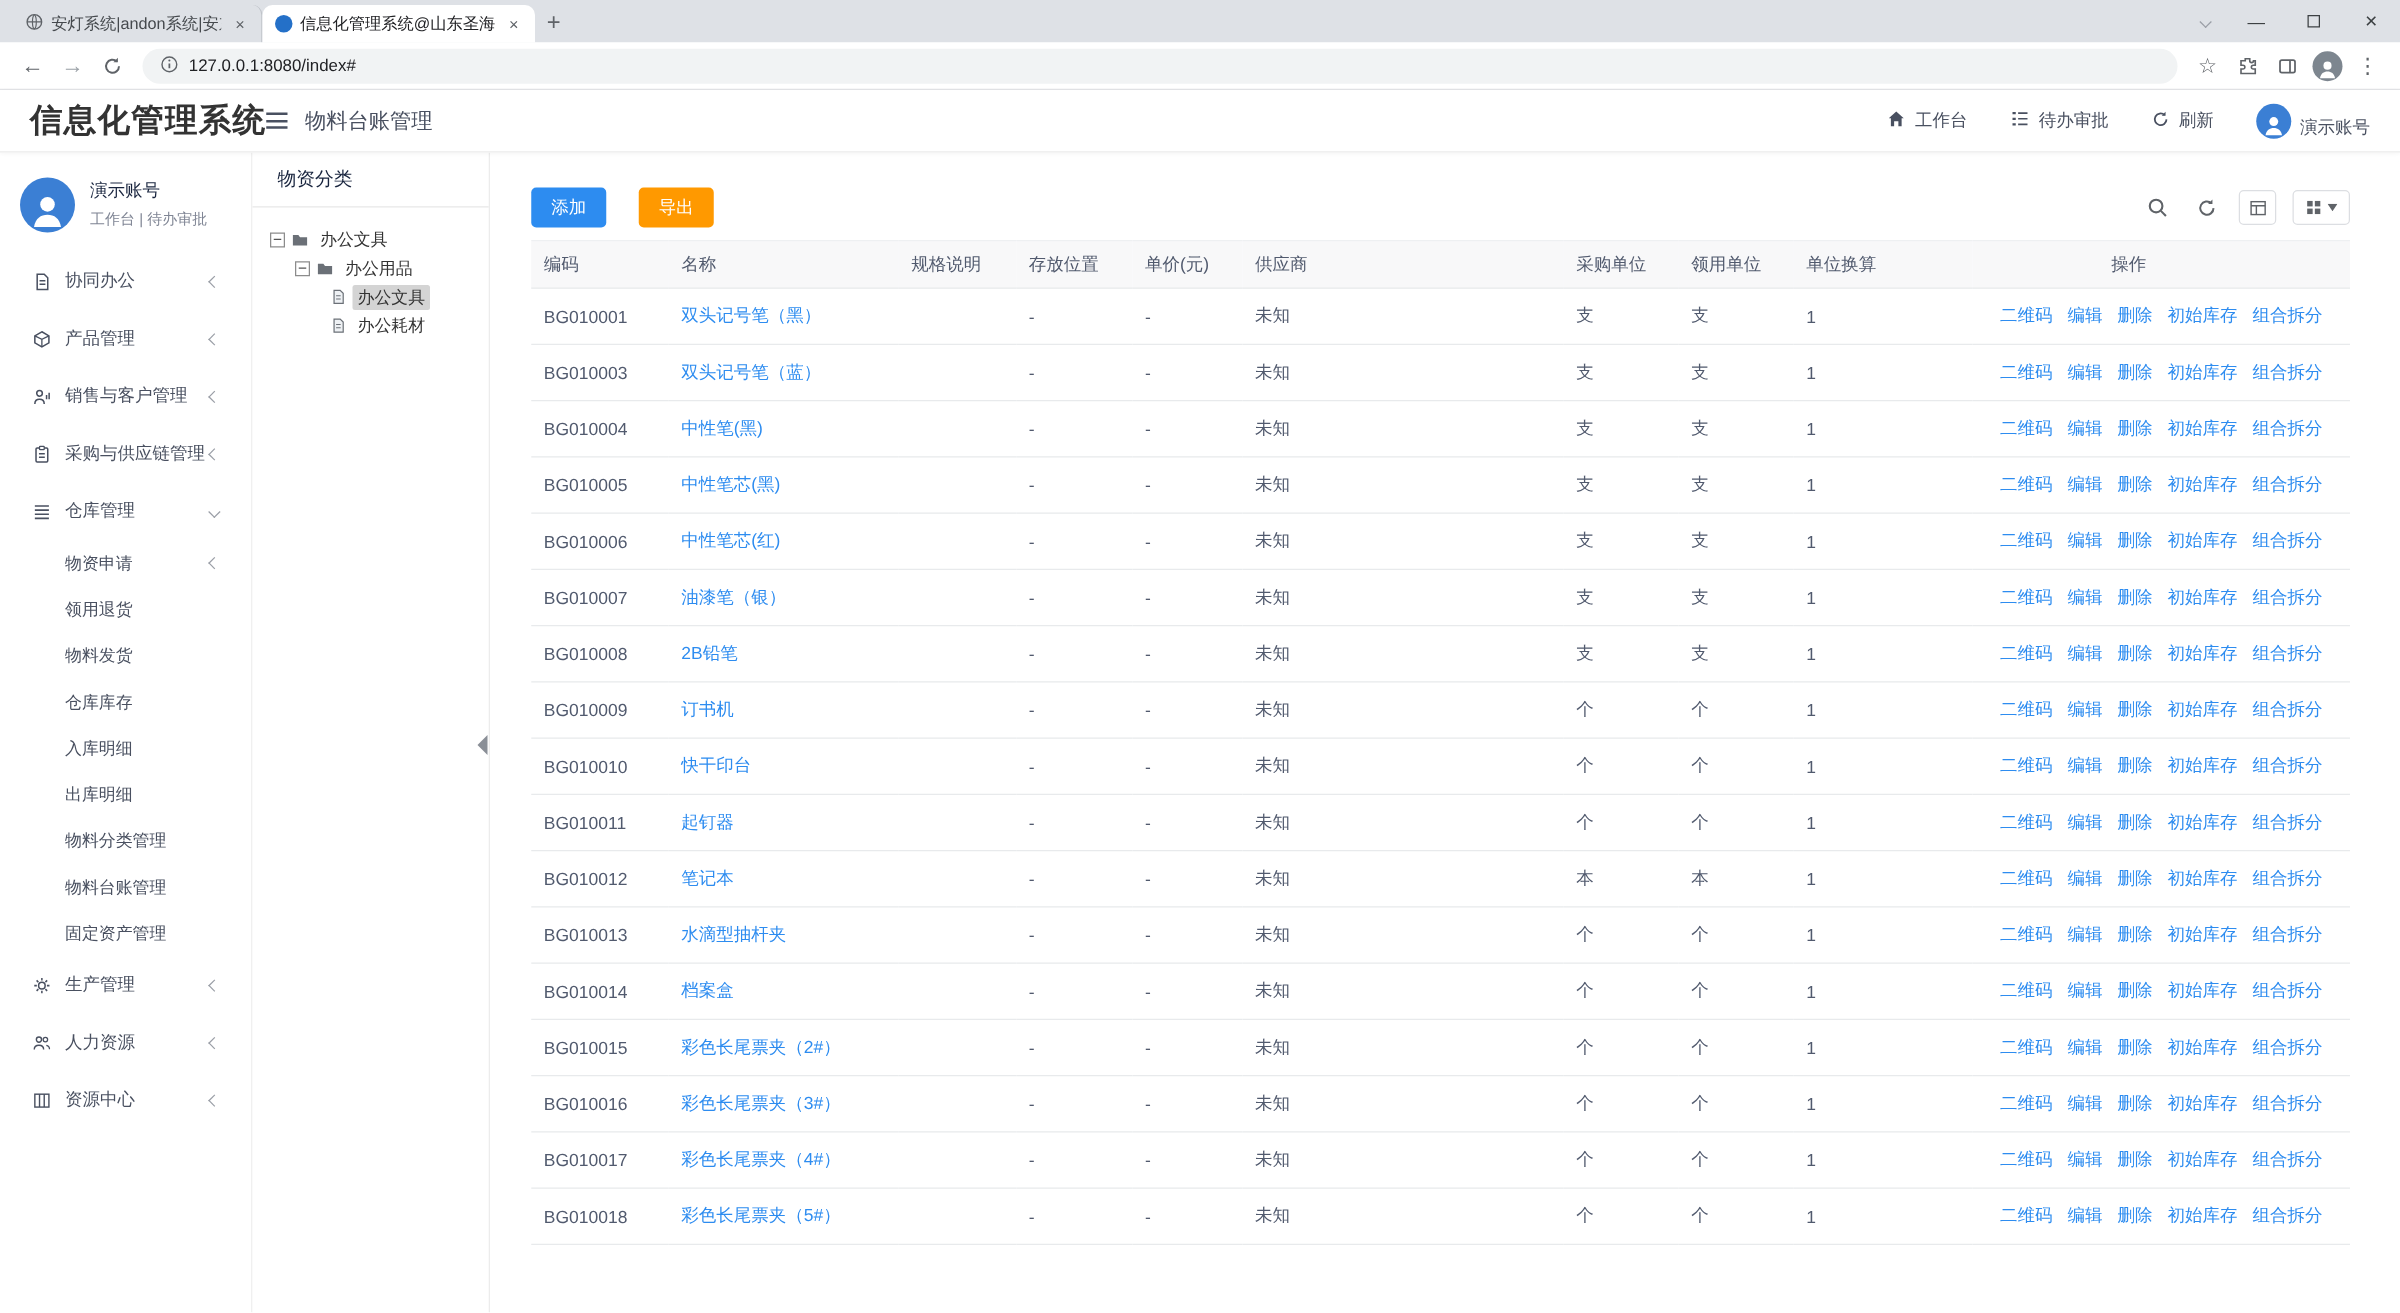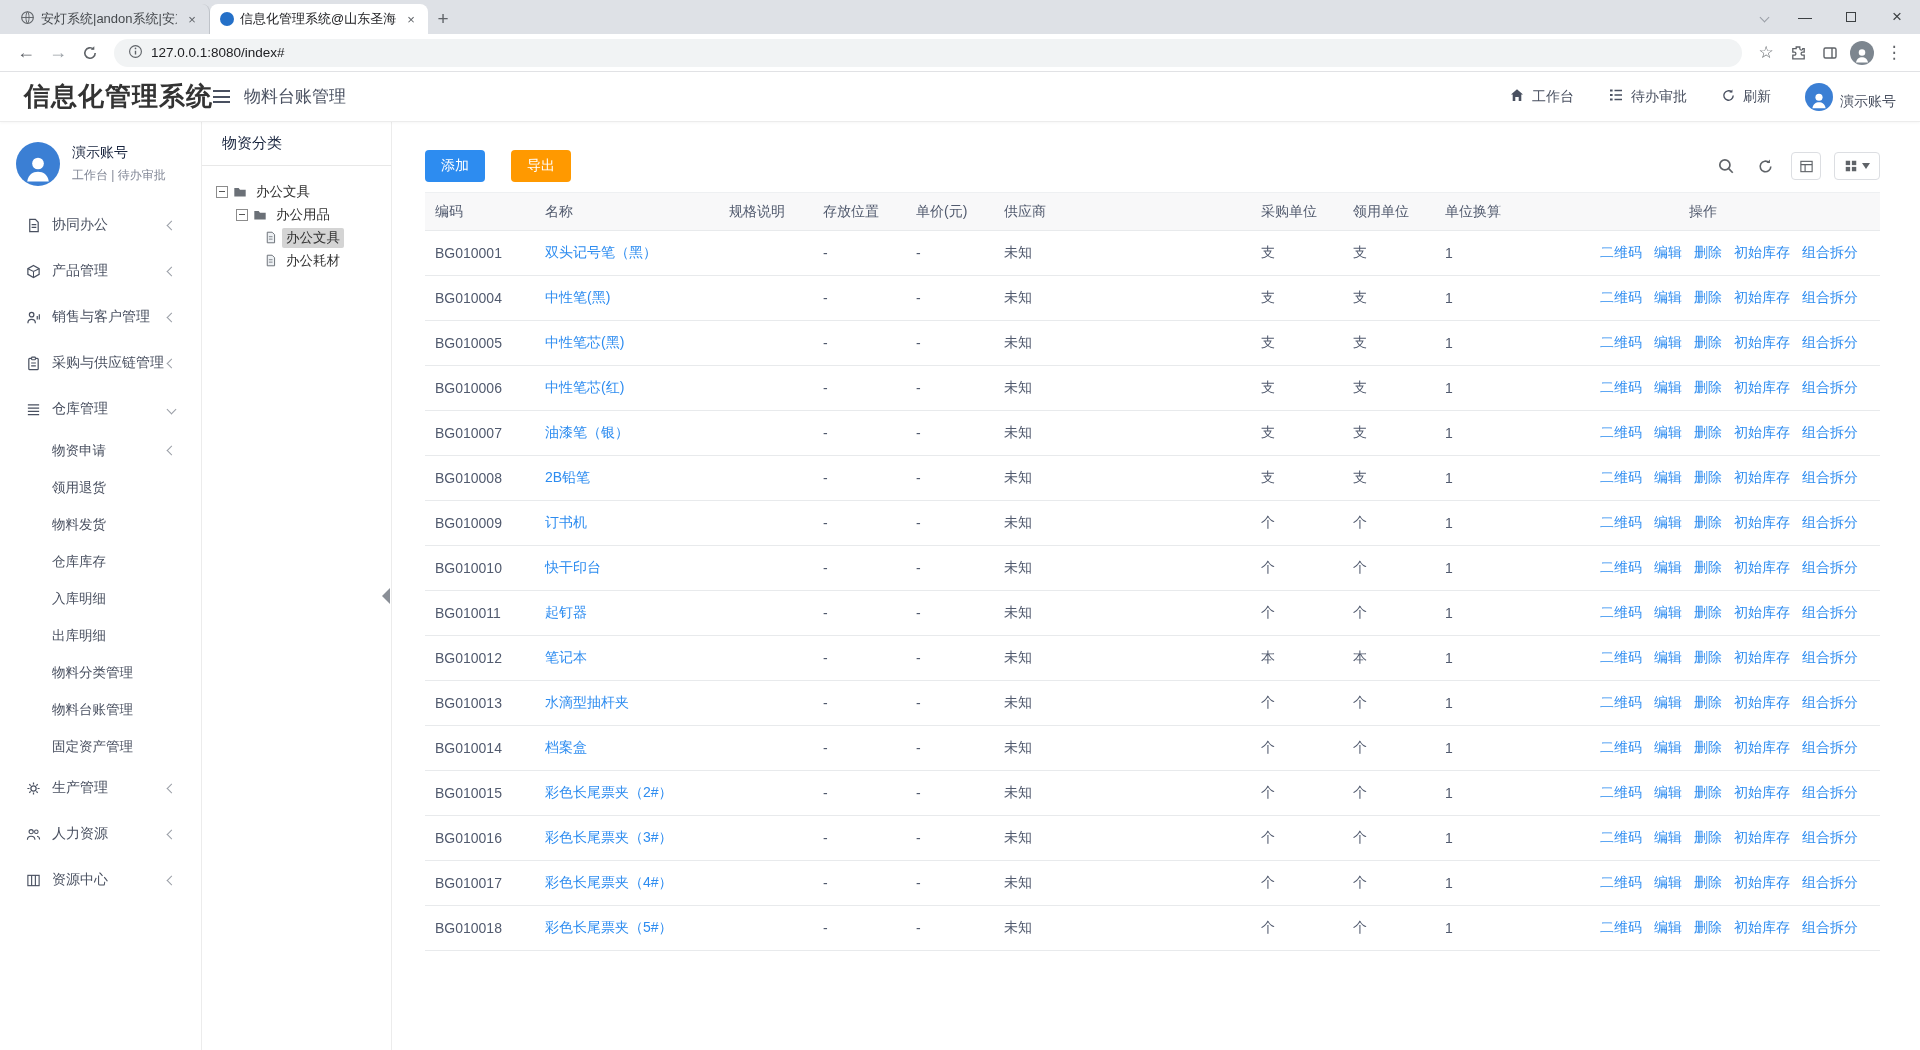--- a/index.html
+++ b/index.html
@@ -451,20 +451,32 @@
               <td></td>
               <td>-</td>
               <td>-</td>
               <td>未知</td>
               <td>支</td>
               <td>支</td>
               <td>1</td>
               <td class="ops"><a>二维码</a><a>编辑</a><a>删除</a><a>初始库存</a><a>组合拆分</a></td>
             </tr>
             <tr>
+              <td>BG010003</td>
+              <td><a>双头记号笔（蓝）</a></td>
+              <td></td>
+              <td>-</td>
+              <td>-</td>
+              <td>未知</td>
+              <td>支</td>
+              <td>支</td>
+              <td>1</td>
+              <td class="ops"><a>二维码</a><a>编辑</a><a>删除</a><a>初始库存</a><a>组合拆分</a></td>
+            </tr>
+            <tr>
               <td>BG010004</td>
               <td><a>中性笔(黑)</a></td>
               <td></td>
               <td>-</td>
               <td>-</td>
               <td>未知</td>
               <td>支</td>
               <td>支</td>
               <td>1</td>
               <td class="ops"><a>二维码</a><a>编辑</a><a>删除</a><a>初始库存</a><a>组合拆分</a></td>

